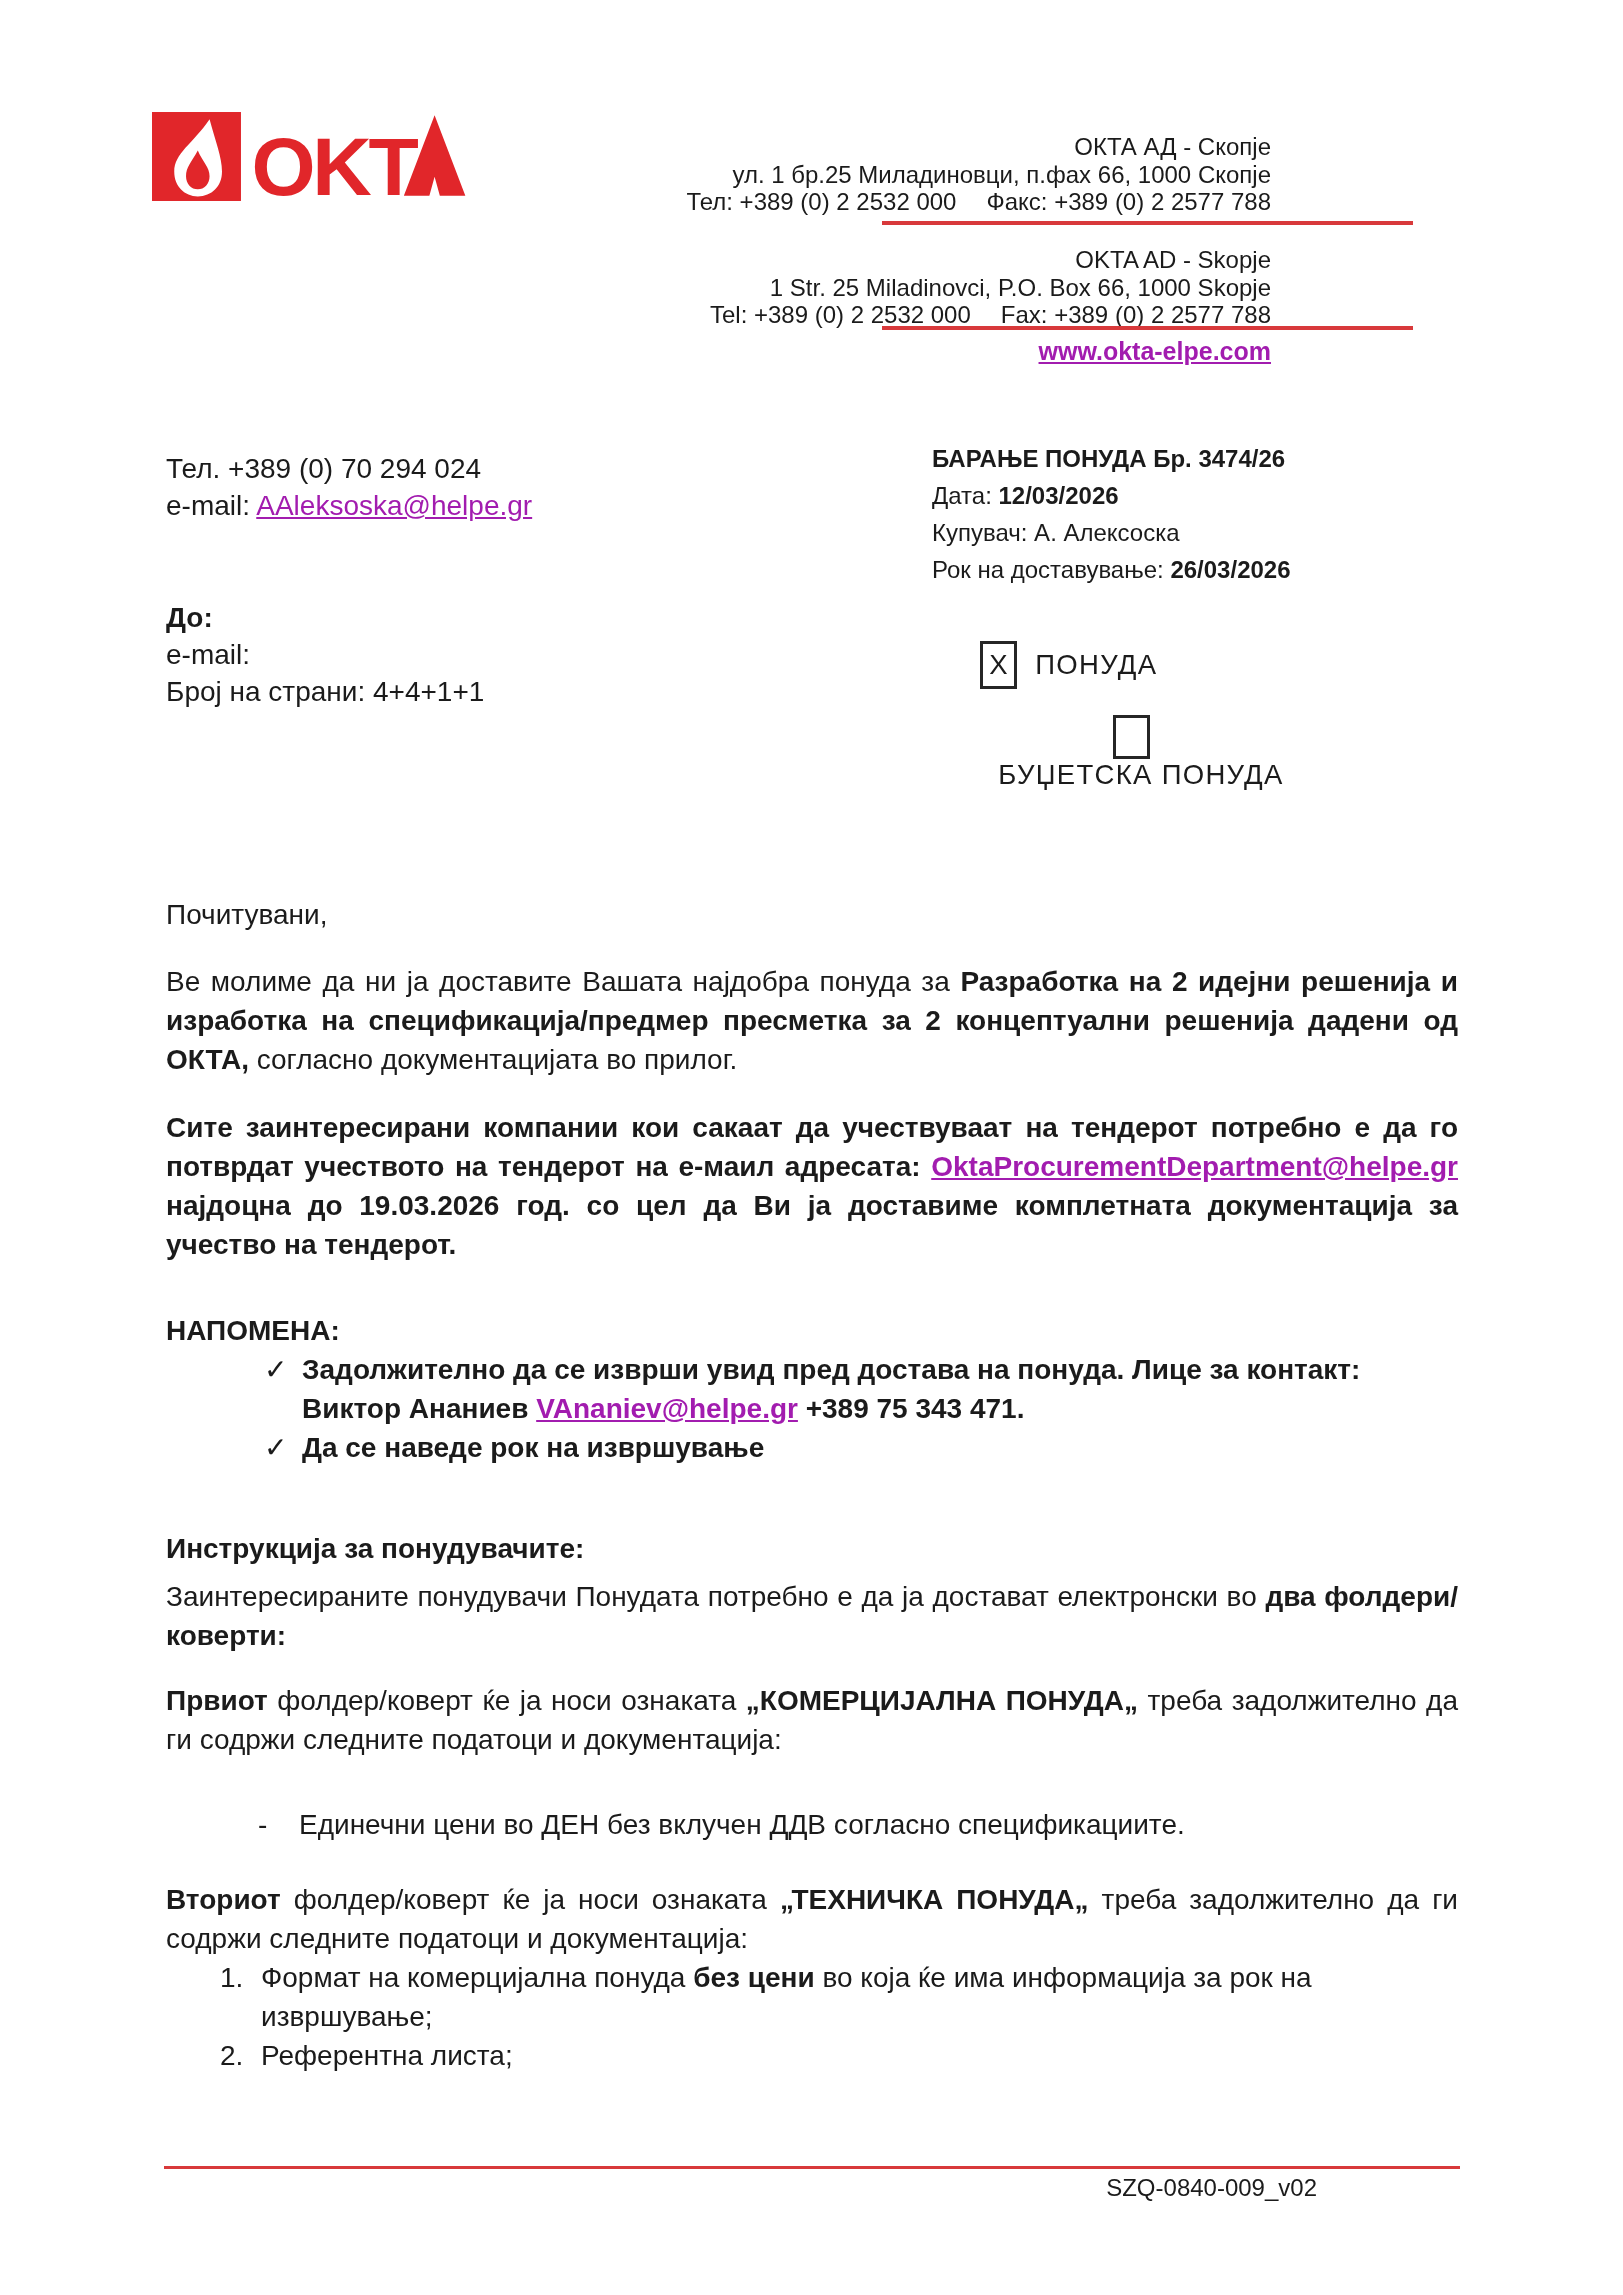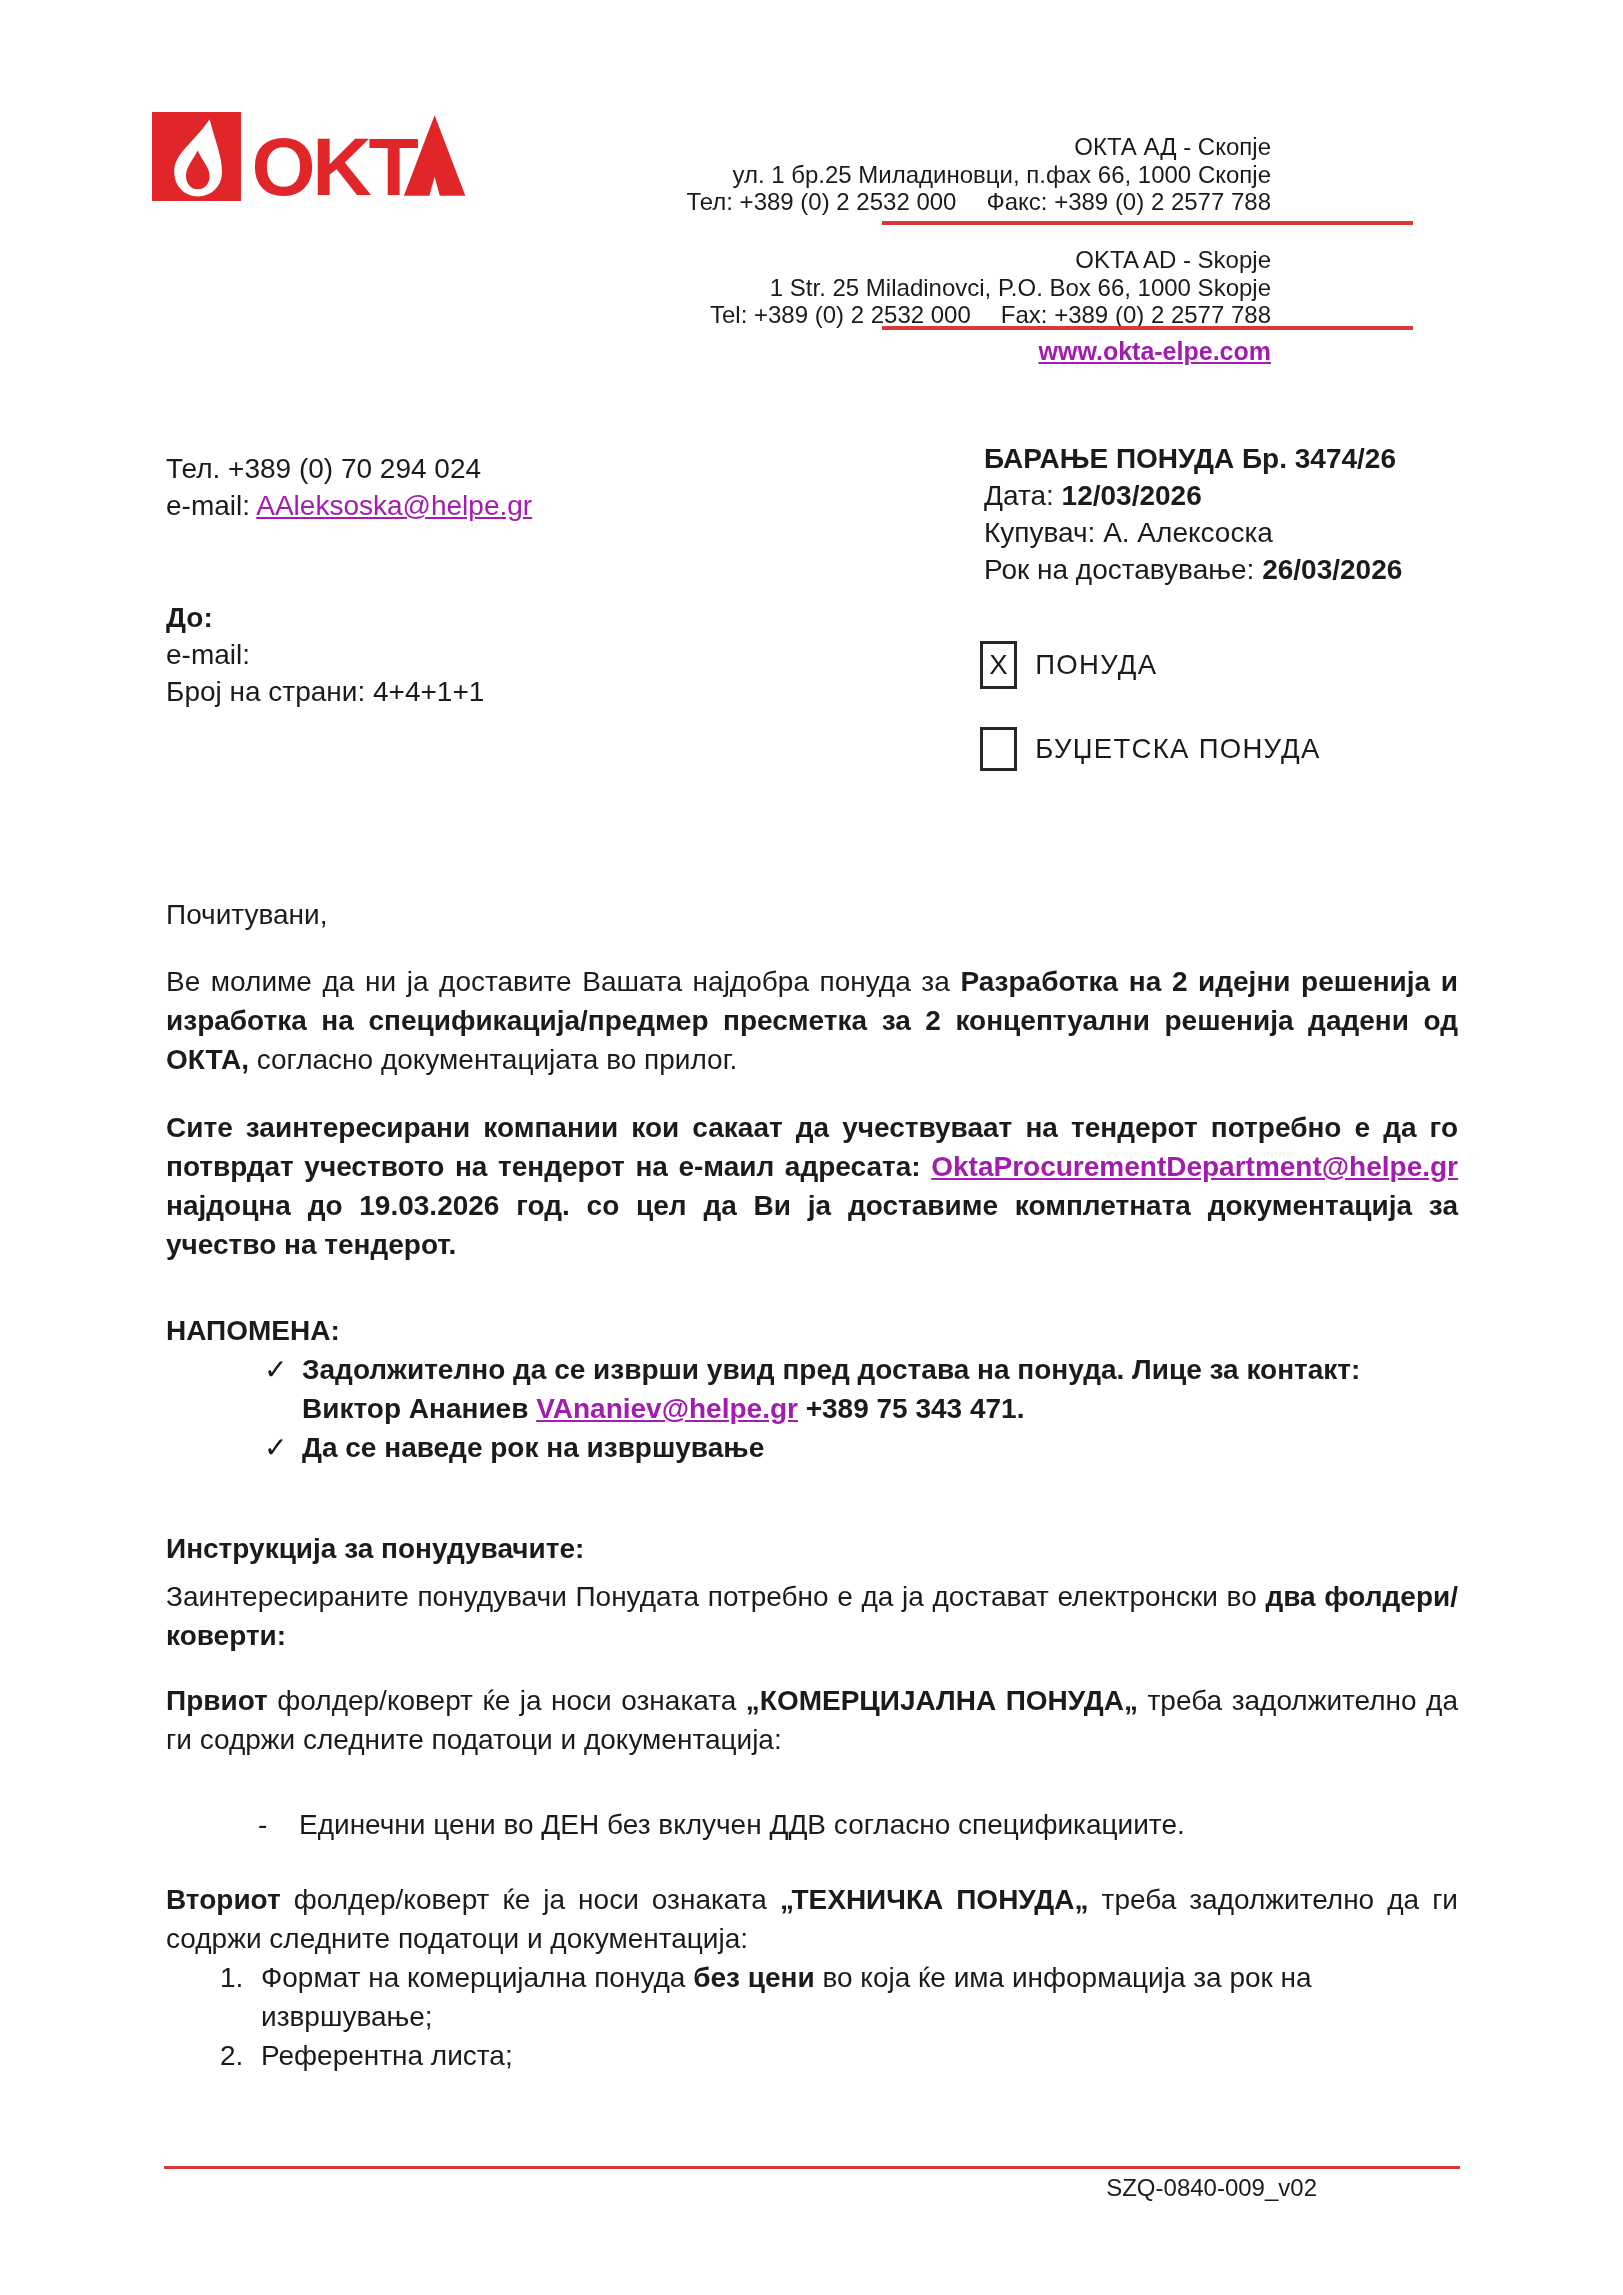--- a/index.html
+++ b/index.html
@@ -23,27 +23,27 @@
   .hdr-mk { top:133px; }
   .hdr-en { top:246px; }
   .hdr-gap { display:inline-block; width:30px; }
   .rule { background:#d8393b; height:3.9px; }
   .rule-1 { top:221px; left:882px; width:531px; }
   .rule-2 { top:326px; left:882px; width:531px; }
   .website { top:337px; right:210px; font-size:25px; line-height:29px; }
 
   
   .contact { left:166px; top:450px; font-size:28px; line-height:37px; }
-  .reqinfo { left:984px; top:440px; font-size:28px; line-height:37px; }
+  .reqinfo { left:932px; top:440px; font-size:24px; line-height:37px; }
   .recipient { left:166px; top:599px; font-size:28px; line-height:37px; }
 
   
   .checkboxes { left:980px; top:641px; }
   .cbrow { display:flex; align-items:center; }
-  .cbrow + .cbrow { margin-top:38px; }
+  .cbrow + .cbrow { margin-top:26px;flex-direction:column; }
   .cbox {
     display:inline-flex; align-items:center; justify-content:center;
     width:37px; height:48px; border:3.3px solid #262626;
     font-size:27.5px; color:#1b1b1b; flex:none;
   }
   .cbox-2 { height:44px; }
   .cblabel { margin-left:18.3px; font-size:27.5px; letter-spacing:1.3px; }
 
   
   .bodytext { position:absolute; left:166px; top:890px; width:1292px; font-size:28px; line-height:39px; }

